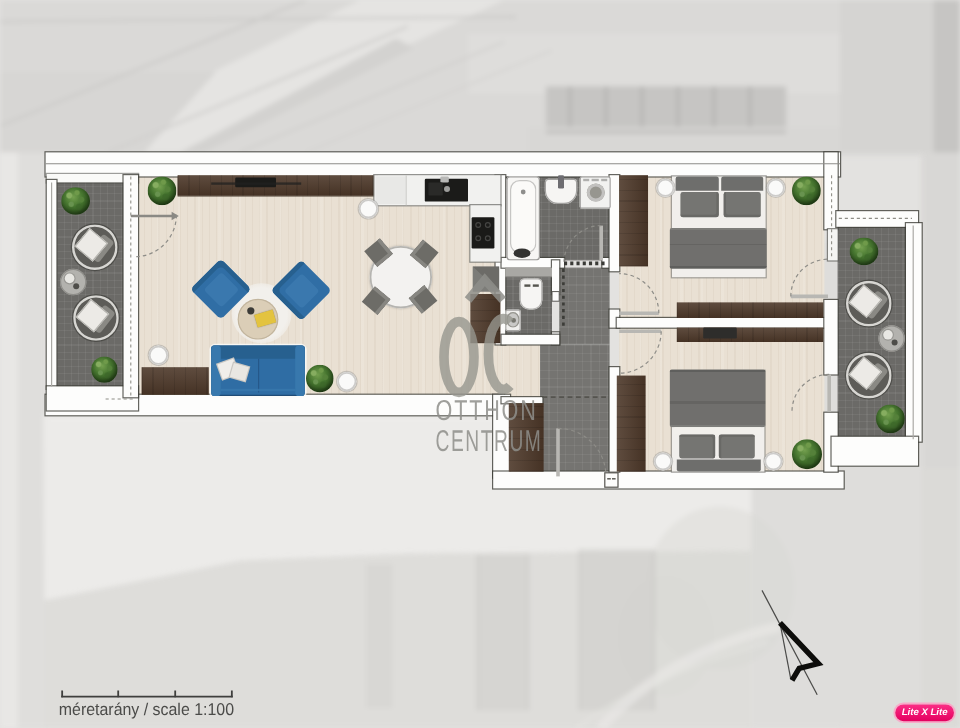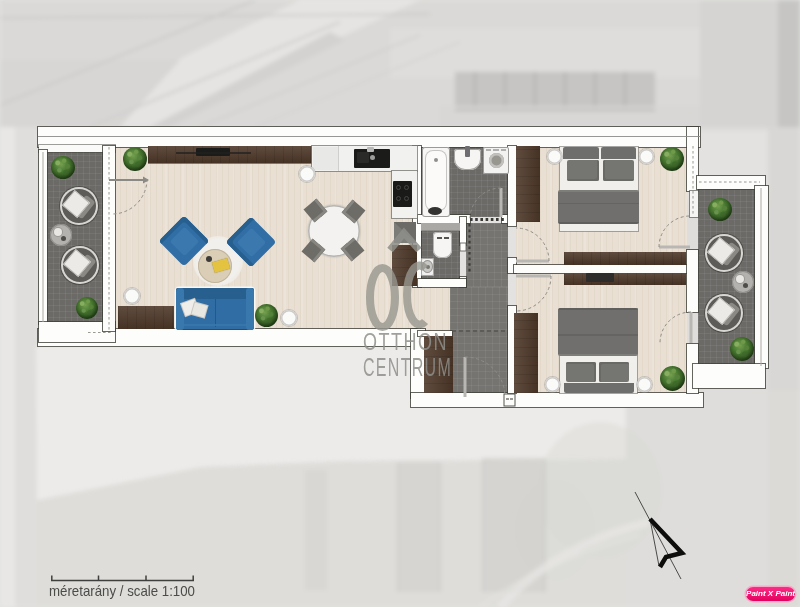--- a/index.html
+++ b/index.html
@@ -424,14 +424,14 @@
   <line x1="193.2" y1="581" x2="193.2" y2="575.5" stroke="#3f3f3d" stroke-width="1.5"></line>
 
   <text x="49" y="596" font-family="Liberation Sans, sans-serif" font-size="14.2" fill="#4b4b49" textLength="146" lengthAdjust="spacingAndGlyphs">méretarány / scale 1:100</text>
 
   <line x1="635" y1="492" x2="681" y2="579" stroke="#4a4a48" stroke-width="1"></line>
   <line x1="650" y1="519" x2="659" y2="566" stroke="#4a4a48" stroke-width="1"></line>
 
   <path d="M650,519 L682,553 L666,557 L660,567" fill="none" stroke="#0d0d0b" stroke-width="4.5" stroke-linejoin="miter"></path>
 </svg>
 
-<div class="a" style="left:746px;top:587px;width:49px;height:14px;border-radius:7px;background:linear-gradient(180deg,#fb2e86,#e4005f);box-shadow:0 0 0 1.5px rgba(255,158,196,.8);color:#fff;font-size:8px;font-weight:bold;font-style:italic;text-align:center;line-height:14px">Paint X Paint</div>
+<div class="a" style="left:746px;top:587px;width:49px;height:14px;border-radius:7px;background:linear-gradient(180deg,#fb2e86,#e4005f);box-shadow:0 0 0 1.5px rgba(255,158,196,.8);color:#fff;font-size:8px;font-weight:bold;font-style:italic;text-align:center;line-height:14px">Lite X Lite</div>
 
 </div>
 </body></html>

